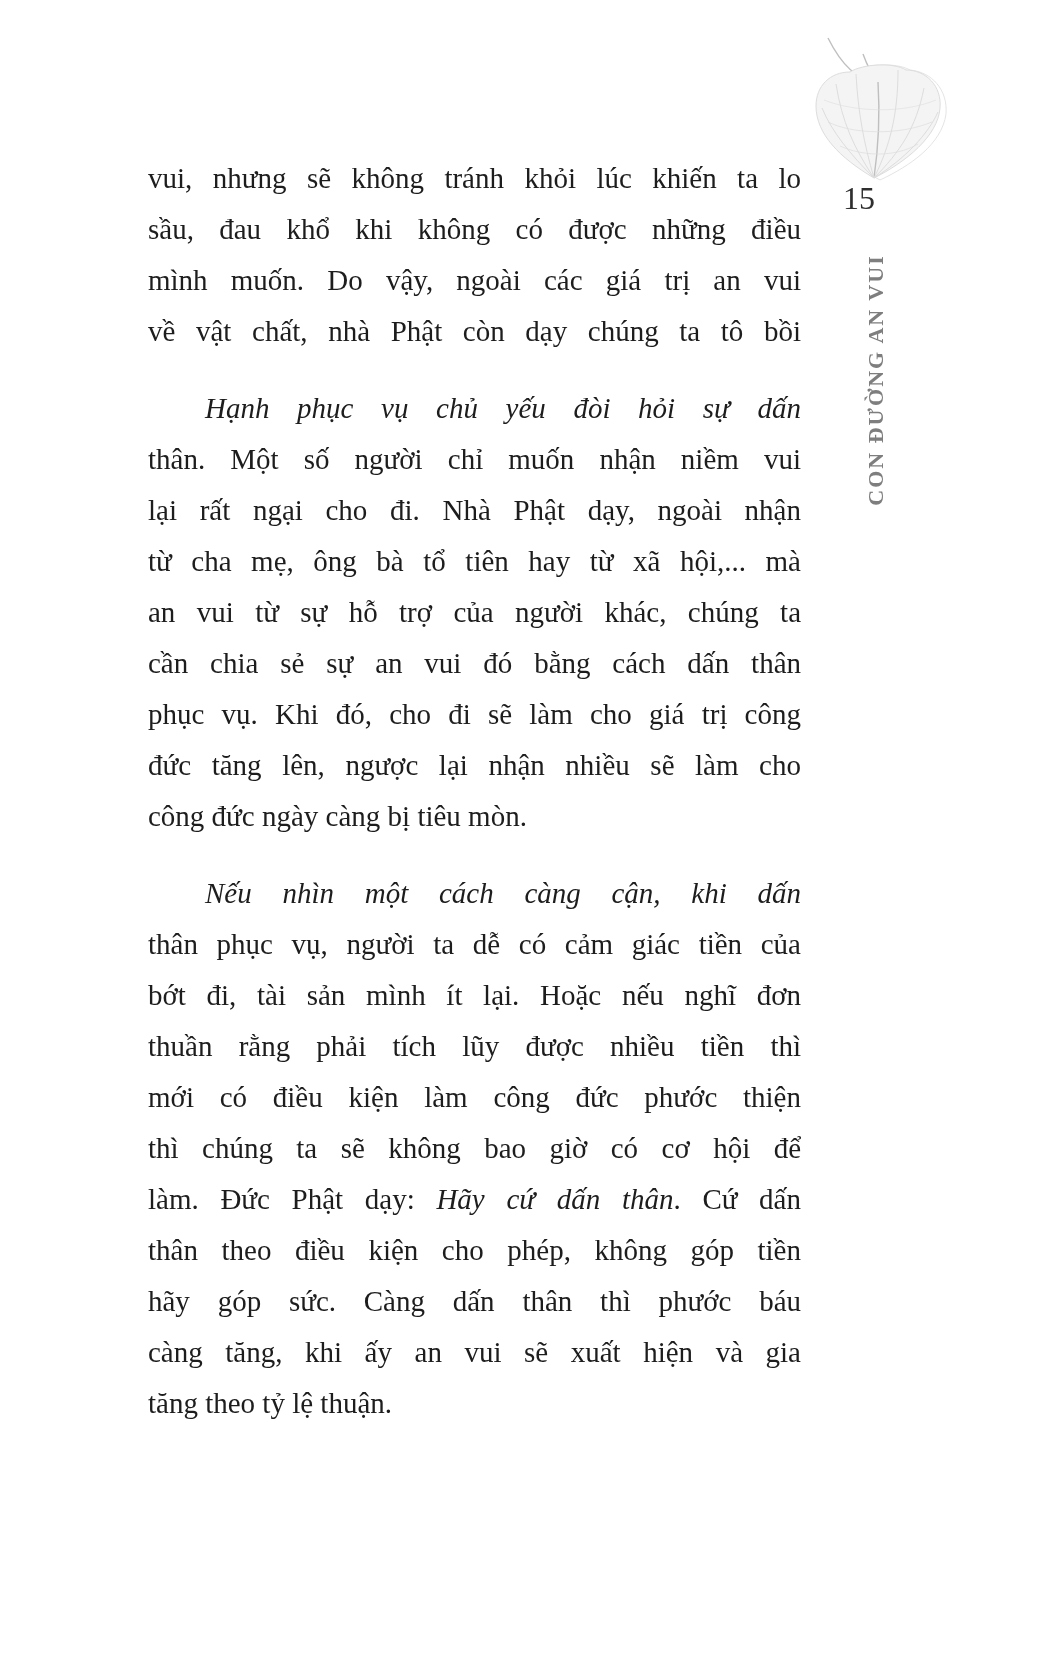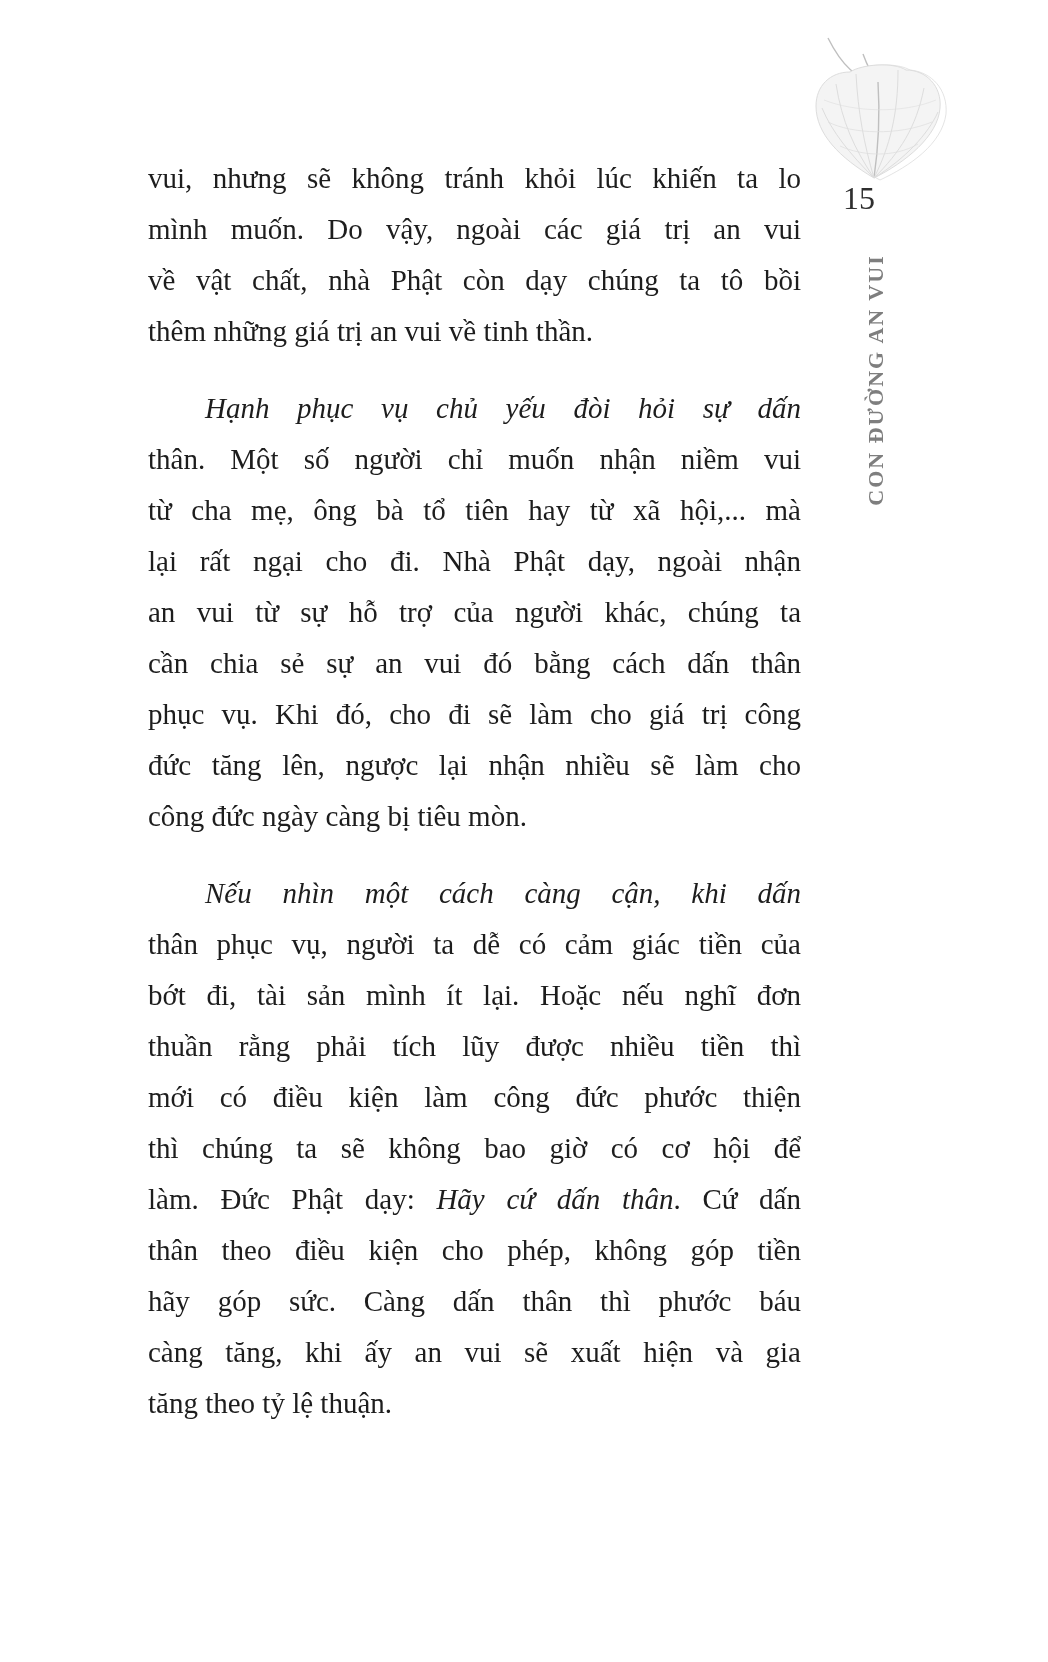--- a/index.html
+++ b/index.html
@@ -116,29 +116,29 @@
 
   <div class="page-number">15</div>
 
   <div class="chapter-title-box">
     <span>CON ĐƯỜNG AN VUI</span>
   </div>
 
   <div class="body-text">
       <div class="paragraph">
         <div class="line"><span>vui, nhưng sẽ không tránh khỏi lúc khiến ta lo</span></div>
+        <div class="line"><span>sầu, đau khổ khi không có được những điều</span></div>
         <div class="line"><span>mình muốn. Do vậy, ngoài các giá trị an vui</span></div>
         <div class="line"><span>về vật chất, nhà Phật còn dạy chúng ta tô bồi</span></div>
-        <div class="line last"><span>thêm những giá trị an vui về tinh thần.</span></div>
       </div>
       <div class="paragraph">
         <div class="line indent"><span>Hạnh phục vụ chủ yếu đòi hỏi sự dấn</span></div>
         <div class="line"><span>thân. Một số người chỉ muốn nhận niềm vui</span></div>
+        <div class="line"><span>lại rất ngại cho đi. Nhà Phật dạy, ngoài nhận</span></div>
         <div class="line"><span>từ cha mẹ, ông bà tổ tiên hay từ xã hội,... mà</span></div>
-        <div class="line"><span>lại rất ngại cho đi. Nhà Phật dạy, ngoài nhận</span></div>
         <div class="line"><span>an vui từ sự hỗ trợ của người khác, chúng ta</span></div>
         <div class="line"><span>cần chia sẻ sự an vui đó bằng cách dấn thân</span></div>
         <div class="line"><span>phục vụ. Khi đó, cho đi sẽ làm cho giá trị công</span></div>
         <div class="line"><span>đức tăng lên, ngược lại nhận nhiều sẽ làm cho</span></div>
         <div class="line last"><span>công đức ngày càng bị tiêu mòn.</span></div>
       </div>
       <div class="paragraph">
         <div class="line indent"><span>Nếu nhìn một cách càng cận, khi dấn</span></div>
         <div class="line"><span>thân phục vụ, người ta dễ có cảm giác tiền của</span></div>
         <div class="line"><span>bớt đi, tài sản mình ít lại. Hoặc nếu nghĩ đơn</span></div>

